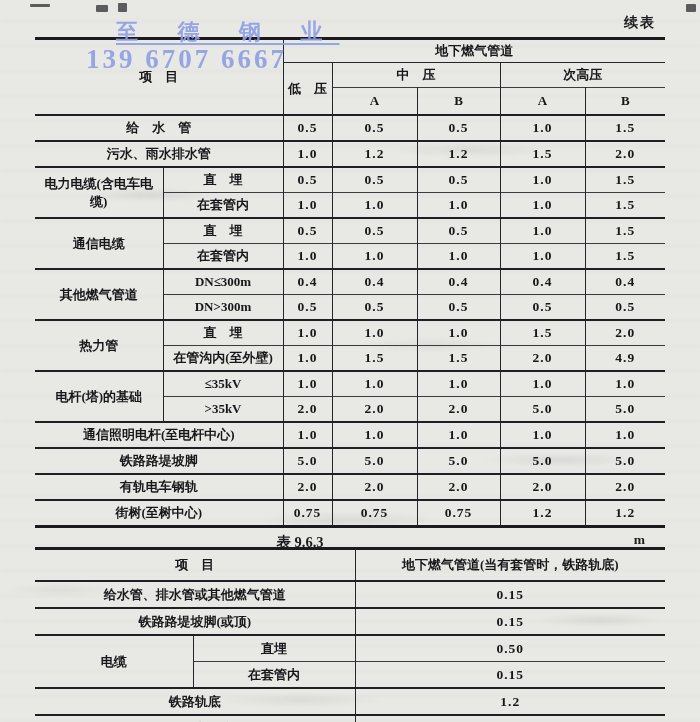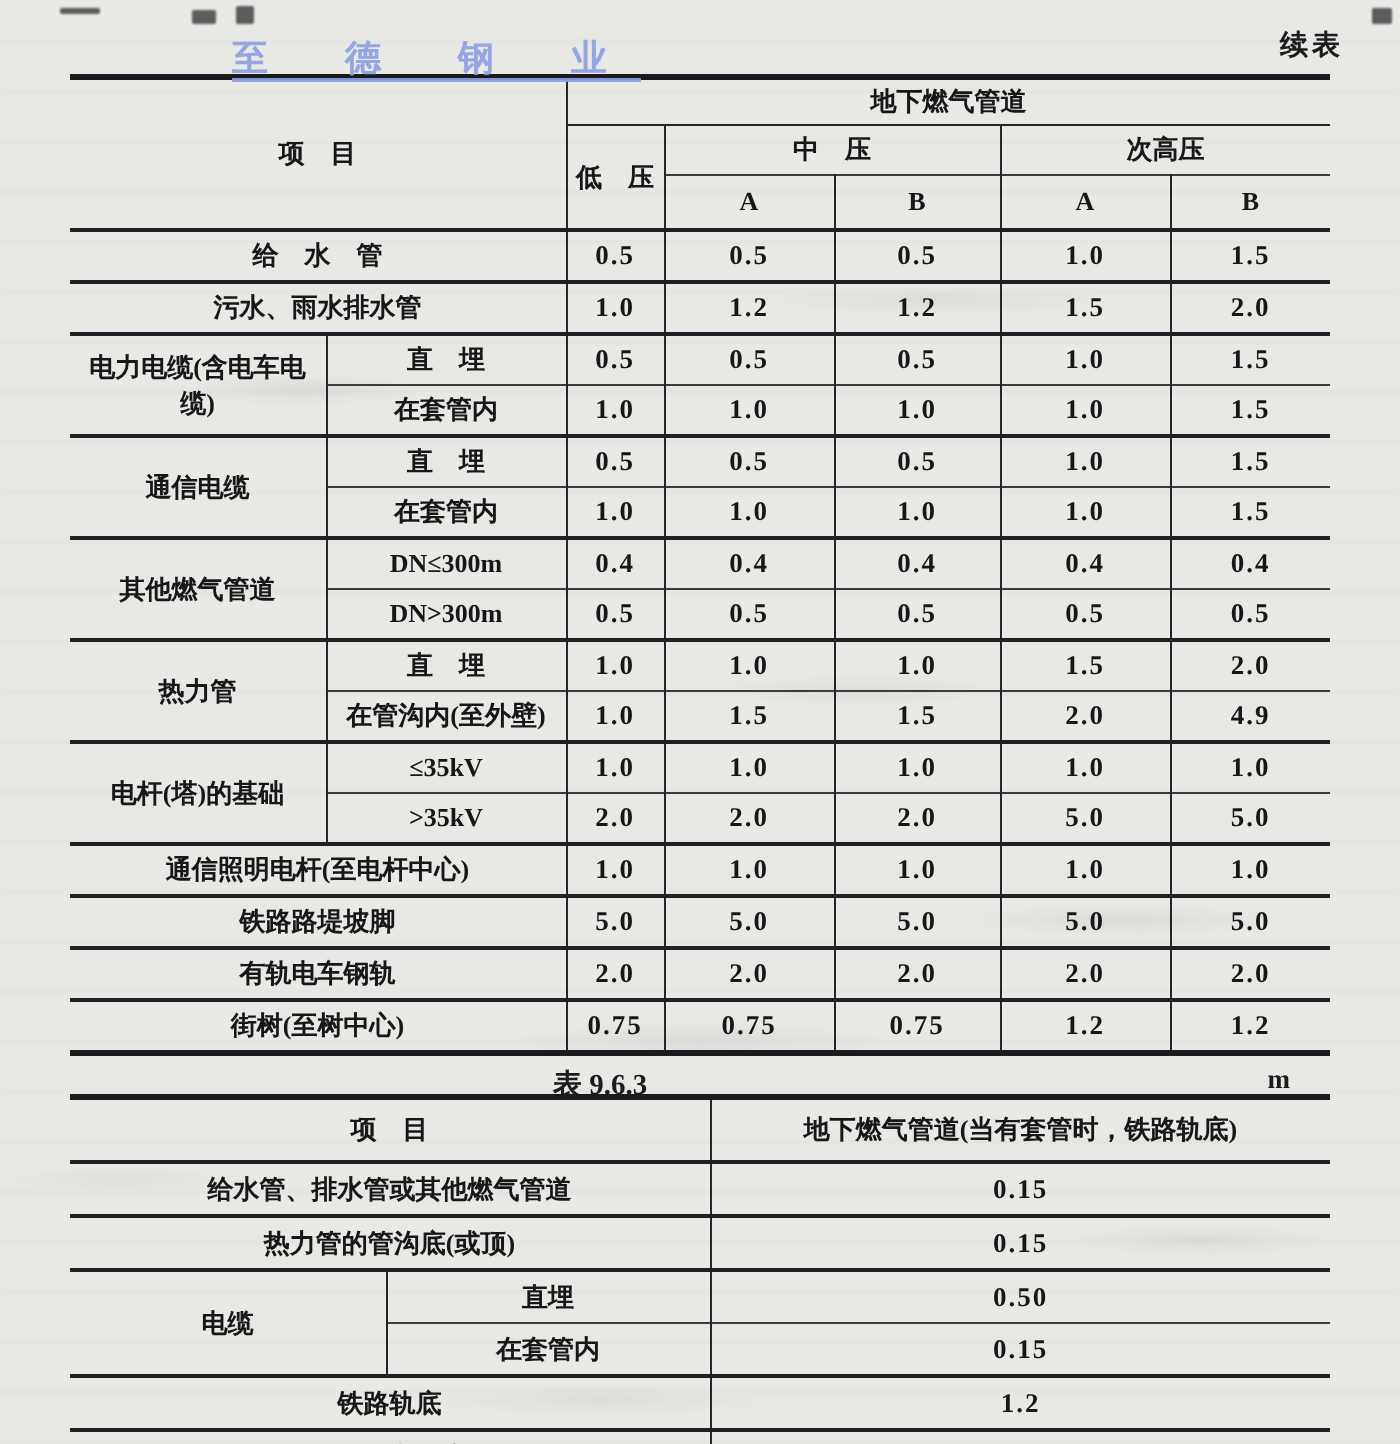--- a/index.html
+++ b/index.html
@@ -26,29 +26,29 @@
       repeating-linear-gradient(0deg, rgba(120,120,125,0.035) 0 2px, transparent 2px 25px);
     filter:blur(1px);
   }
   .artifact{position:absolute;background:rgba(45,45,48,0.75);border-radius:1px;filter:blur(0.4px);}
   .a1{left:30px;top:4px;width:20px;height:3px;}
   .a2{left:96px;top:5px;width:12px;height:7px;}
   .a3{left:118px;top:3px;width:9px;height:9px;}
   .a4{left:686px;top:4px;width:10px;height:8px;}
 
   .continued{
-    position:absolute;right:28px;top:14px;
+    position:absolute;right:44px;top:14px;
     font-size:14px;font-weight:bold;letter-spacing:2px;
   }
   .wm{
     position:absolute;left:86px;top:20px;z-index:3;
     color:#8e9ee4;opacity:0.9;line-height:1.1;
   }
   .wm-name{
-    font-size:18px;font-weight:bold;letter-spacing:17px;
+    font-size:22px;font-weight:bold;letter-spacing:17px;
     margin-left:30px;
     text-decoration:underline;text-underline-offset:4px;
     text-decoration-thickness:2px;
   }
   .wm-phone{font-size:27px;font-weight:bold;letter-spacing:3px;margin-top:1px;}
 
   table{border-collapse:collapse;table-layout:fixed;position:absolute;background:transparent;}
   td{
     text-align:center;vertical-align:middle;
     font-weight:bold;font-size:13px;color:#17171a;
@@ -90,20 +90,21 @@
 </head>
 <body>
 
 <div class="artifact a1"></div>
 <div class="artifact a2"></div>
 <div class="artifact a3"></div>
 <div class="artifact a4"></div>
 
 <div class="wm">
   <div class="wm-name">至 德 钢 业</div>
+  <div class="wm-phone">139 6707 6667</div>
 </div>
 
 <div class="continued">续表</div>
 
 <table class="t1">
   <colgroup>
     <col style="width:128px">
       <col style="width:120px">
       <col style="width:49px">
     <col style="width:85px">
@@ -278,21 +279,21 @@
   <tbody>
       <tr class="hh">
     <td colspan="2">项　目</td>
     <td>地下燃气管道(当有套管时，铁路轨底)</td>
   </tr>
   <tr class="dr strong">
     <td colspan="2">给水管、排水管或其他燃气管道</td>
     <td class="c-val">0.15</td>
   </tr>
   <tr class="dr strong">
-    <td colspan="2">热力管的管沟底(或顶)</td>
+    <td colspan="2">铁路路堤坡脚(或顶)</td>
     <td class="c-val">0.15</td>
   </tr>
   <tr class="dr strong">
     <td rowspan="2">电缆</td>
     <td>直埋</td>
     <td class="c-val">0.50</td>
   </tr>
   <tr class="dr thin">
     <td>在套管内</td>
     <td class="c-val">0.15</td>

